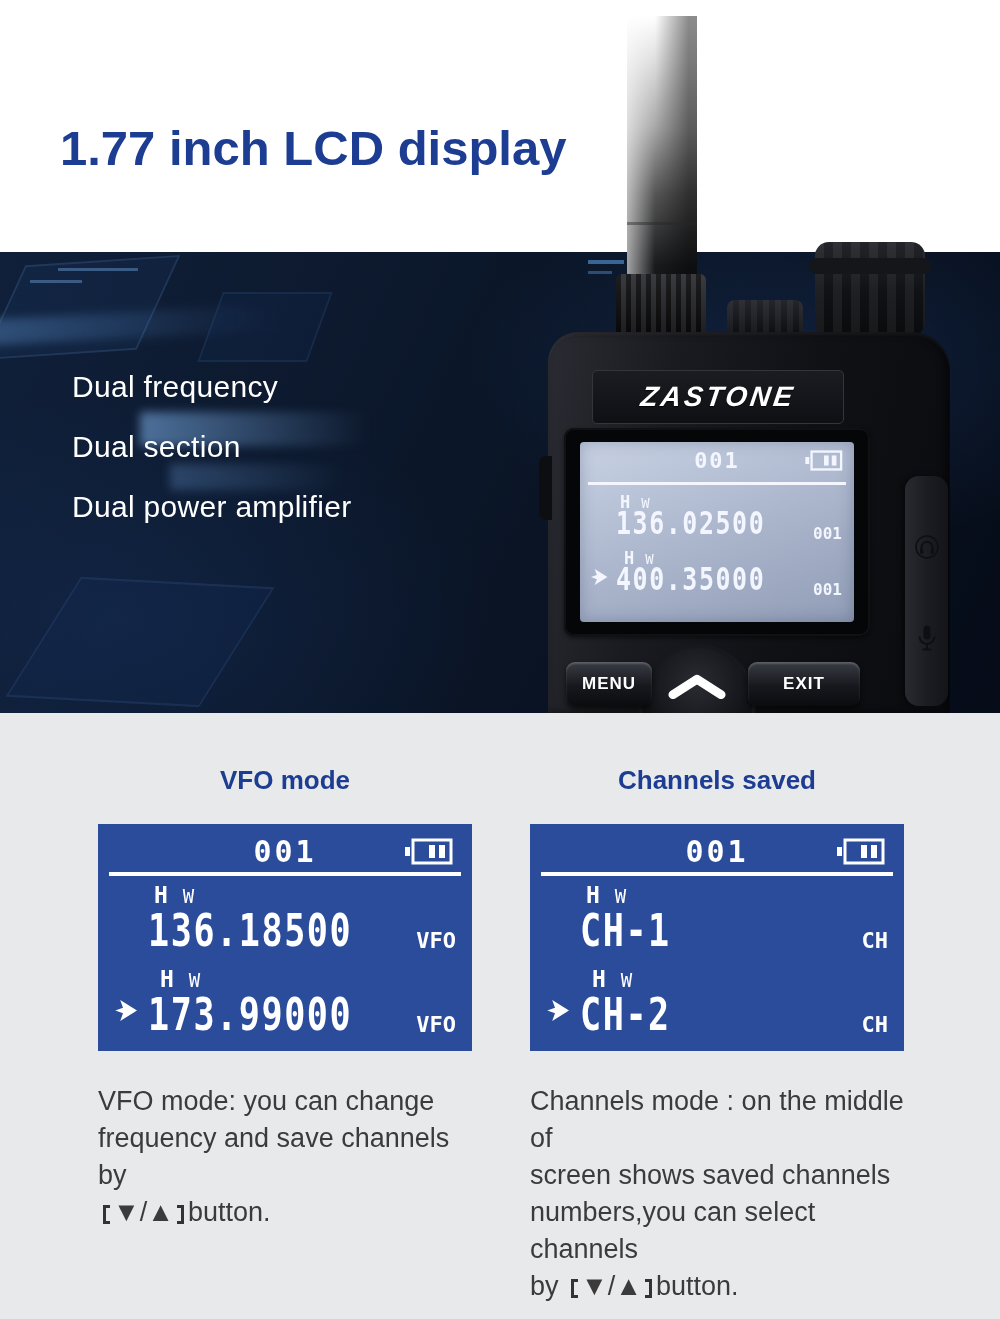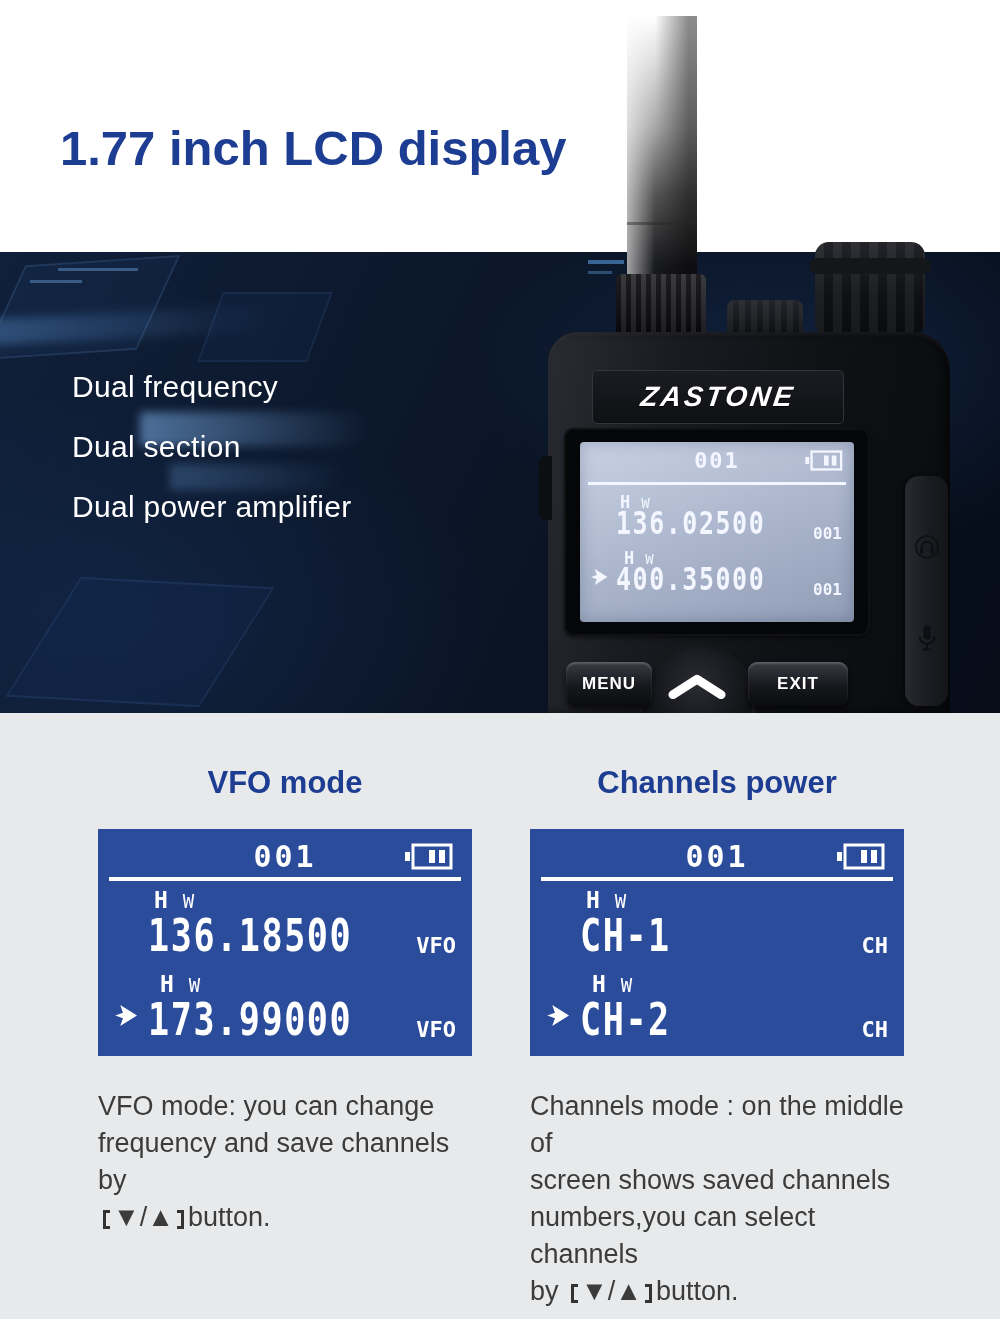--- a/index.html
+++ b/index.html
@@ -88,21 +88,21 @@
     background:#0d0e11; }
   .chevron-btn { position:absolute; left:90px; top:312px; width:118px; height:118px; border-radius:50%;
     background: radial-gradient(circle at 50% 32%, #2b2c33, #0c0d10 72%); border:4px solid #17181c; }
   .chevron-btn svg { position:absolute; left:26px; top:26px; width:58px; height:26px; }
   .dev-btn { position:absolute; top:330px; width:86px; height:44px; border-radius:9px;
     background: linear-gradient(180deg, #3a3c45 0%, #17181d 55%, #0b0c0f 100%);
     box-shadow: inset 0 2px 2px rgba(255,255,255,.18), 0 3px 5px rgba(0,0,0,.6);
     color:#fff; font-weight:700; font-size:17px; letter-spacing:1px;
     display:flex; align-items:center; justify-content:center; }
   .dev-btn.menu { left:18px; }
-  .dev-btn.exit { left:200px; width:100px; }
+  .dev-btn.exit { left:200px; width:112px; }
 
   
   .lcd { font-family:"DejaVu Sans Mono","Liberation Mono",monospace; }
   .lcd-ch { position:absolute; width:100%; text-align:center; font-weight:700; }
   .battery { position:absolute; color:inherit; }
   .lcd-line { position:absolute; background:currentColor; }
   .hw { position:absolute; white-space:nowrap; }
   .hw b { font-weight:700; }
   .hw span { font-weight:400; }
   .val { position:absolute; font-weight:700; white-space:nowrap; }
@@ -125,21 +125,21 @@
   .lcd-small .hw2 { top:106px; left:44px; }
   .lcd-small .val2 { top:118px; left:36px; font-size:32px; }
   .lcd-small .tag2 { top:138px; right:12px; font-size:16px; }
   .lcd-small .cursor { left:11px; top:127px; width:17px; height:16px; }
 
   
   .sec-modes { position:relative; height:622px; background:#e8e9ea; }
   .mode-col { position:absolute; top:52px; width:374px; }
   .col-vfo { left:98px; }
   .col-ch  { left:530px; }
-  .mode-heading { margin:0 0 28px; font-size:31px; font-weight:700; color:#1d3d93; text-align:center; }
+  .mode-heading { margin:0 0 28px; font-size:26px; font-weight:700; color:#1d3d93; text-align:center; }
 
   .lcd-big { position:relative; width:374px; height:227px; background:#2a4c9b; color:#ffffff; }
   .lcd-big .lcd-ch { top:10px; font-size:30px; letter-spacing:3px; }
   .lcd-big .battery { right:18px; top:14px; width:50px; height:27px; }
   .lcd-big .lcd-line { top:48px; left:11px; right:11px; height:4px; }
   .lcd-big .hw b { font-size:23px; }
   .lcd-big .hw span { font-size:19px; margin-left:15px; }
   .lcd-big .hw1 { top:58px; left:56px; }
   .lcd-big .val1 { top:80px; left:50px; font-size:45px; }
   .lcd-big .tag1 { top:104px; right:16px; font-size:22px; }
@@ -265,21 +265,21 @@
         <div class="tag tag2">VFO</div>
       </div>
       <p class="desc">
         <span class="desc-line">VFO mode: you can change</span>
         <span class="desc-line">frequency and save channels by</span>
         <span class="desc-line"><span class="lens lens-l"></span>▼/▲<span class="lens lens-r"></span>button.</span>
       </p>
     </div>
 
     <div class="mode-col col-ch">
-      <h2 class="mode-heading">Channels power</h2>
+      <h2 class="mode-heading">Channels saved</h2>
       <div class="lcd lcd-big">
         <div class="lcd-ch">001</div>
         <svg class="battery" viewBox="0 0 50 27">
           <rect x="1" y="9" width="5" height="9" fill="currentColor"></rect>
           <rect x="9" y="2" width="38" height="23" fill="none" stroke="currentColor" stroke-width="3"></rect>
           <rect x="25" y="7" width="6" height="13" fill="currentColor"></rect>
           <rect x="35" y="7" width="6" height="13" fill="currentColor"></rect>
         </svg>
         <div class="lcd-line"></div>
         <div class="hw hw1"><b>H</b><span>W</span></div>

